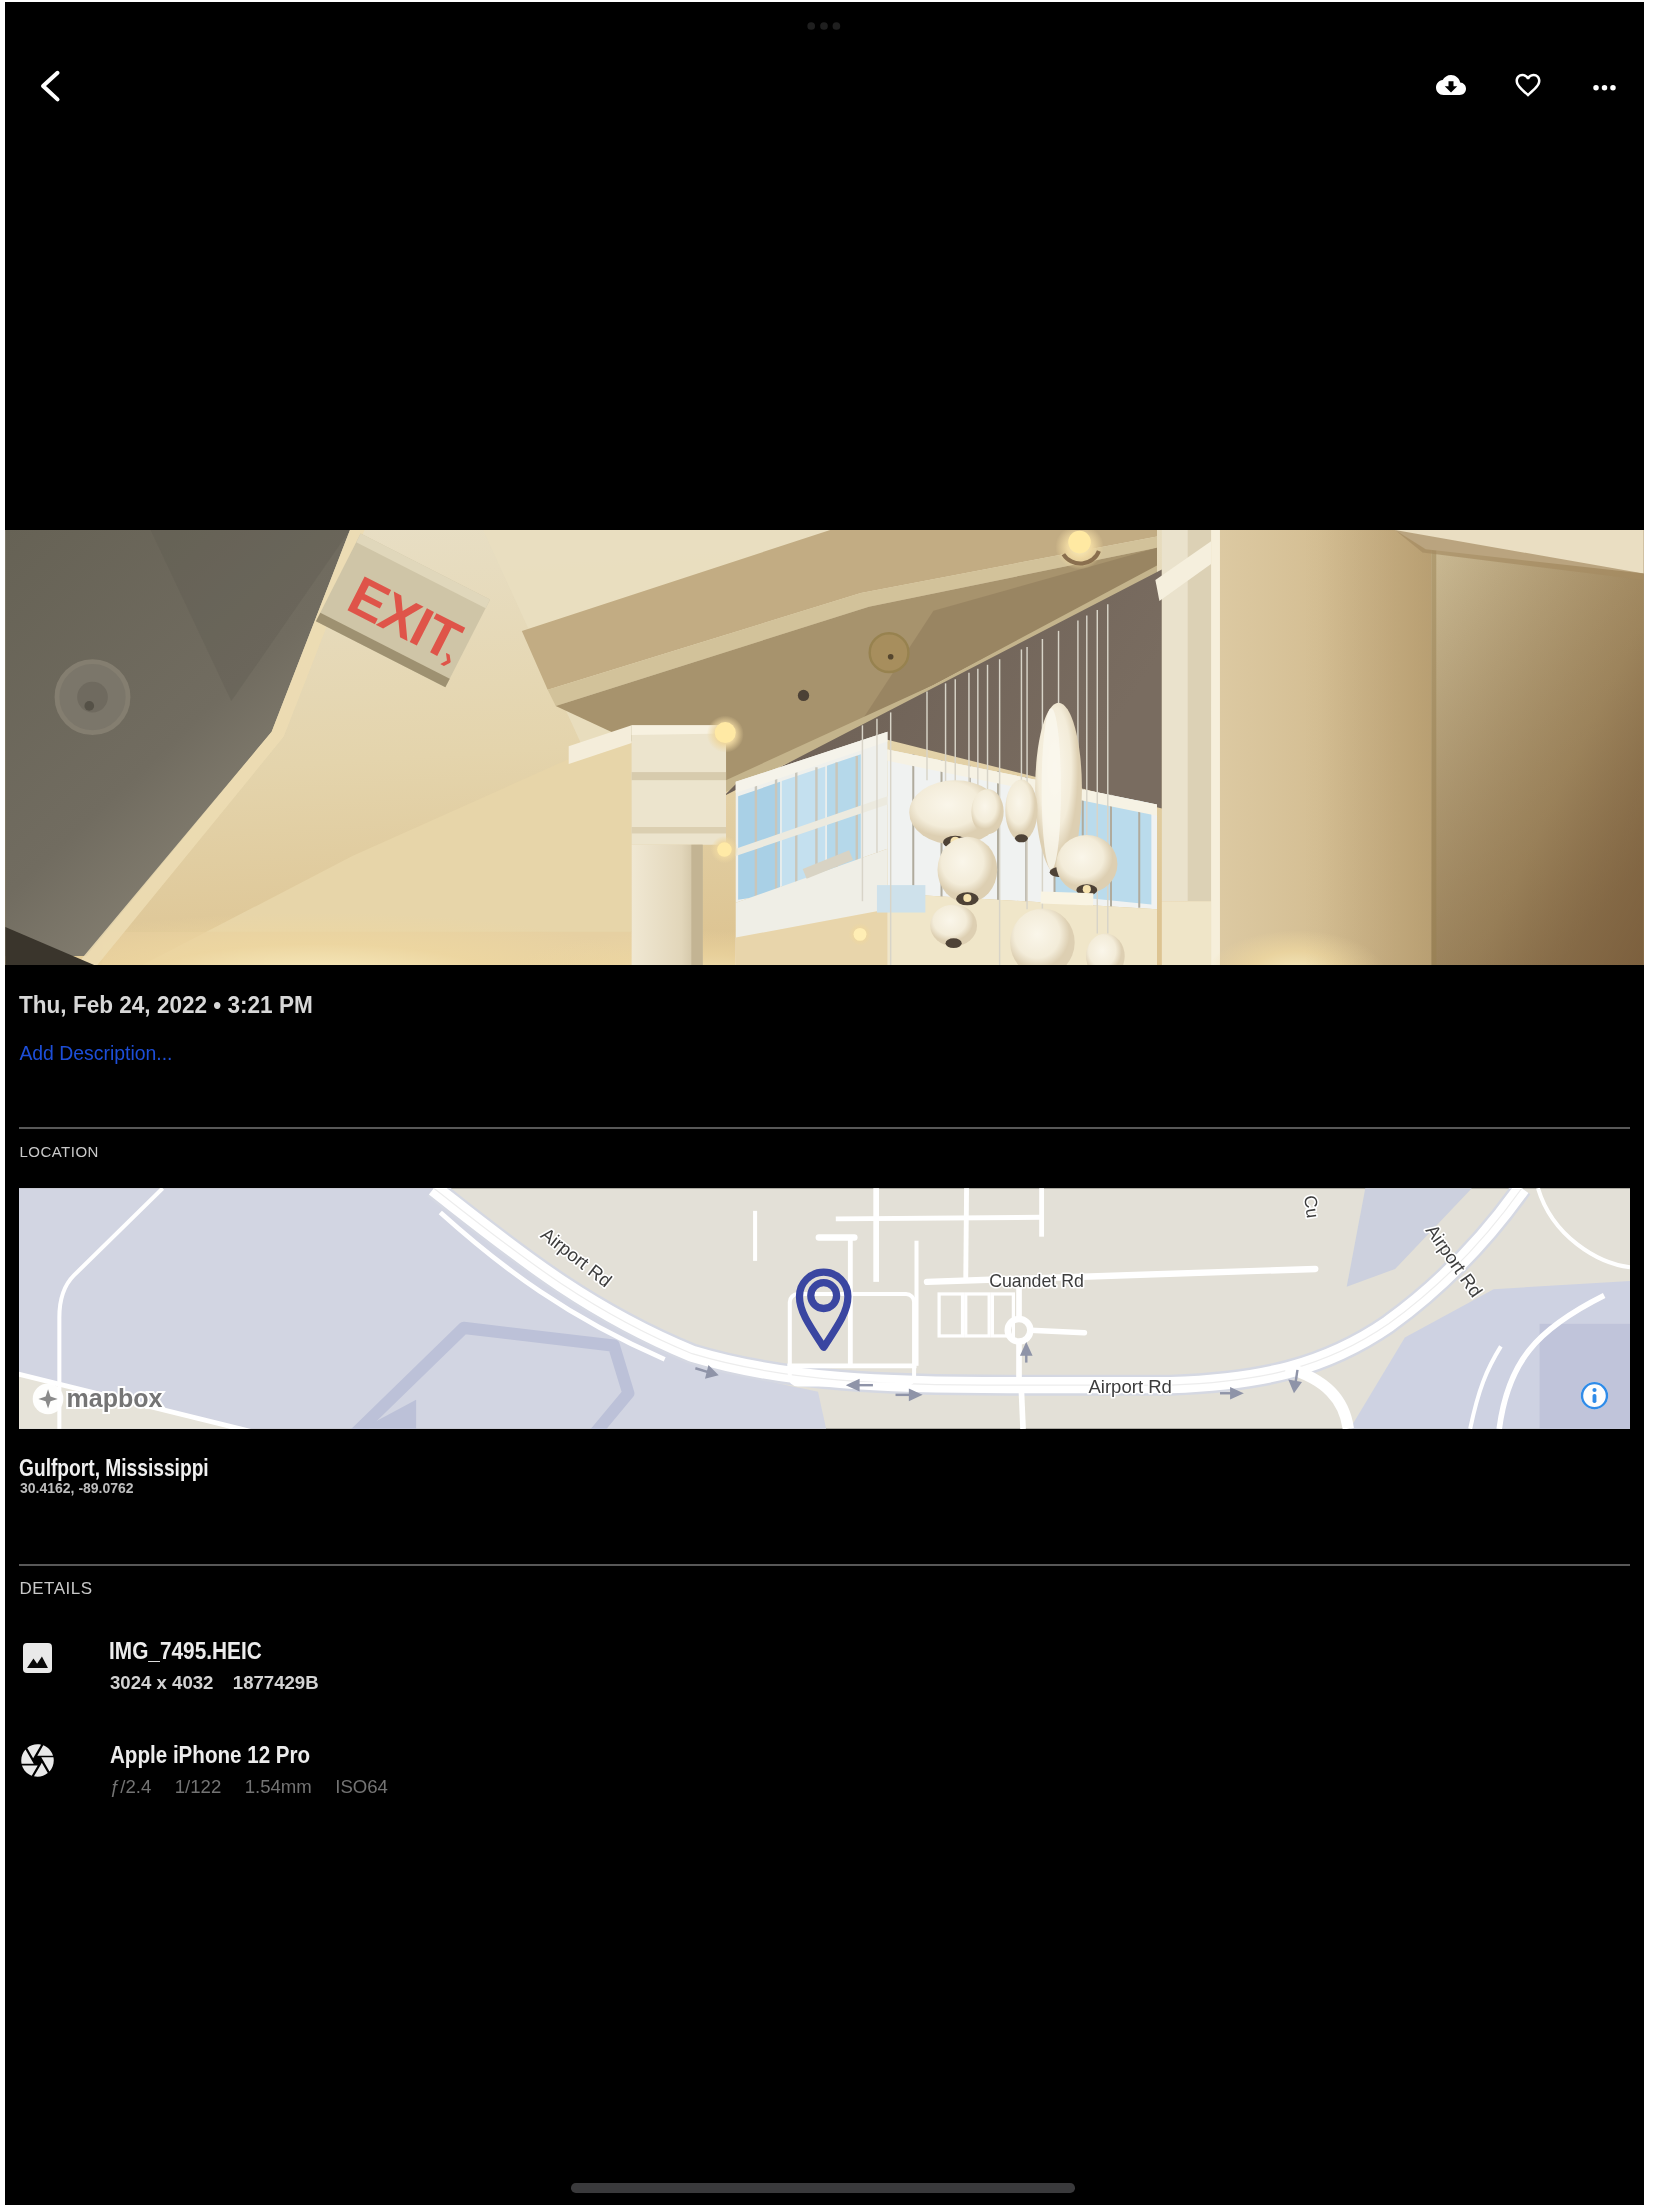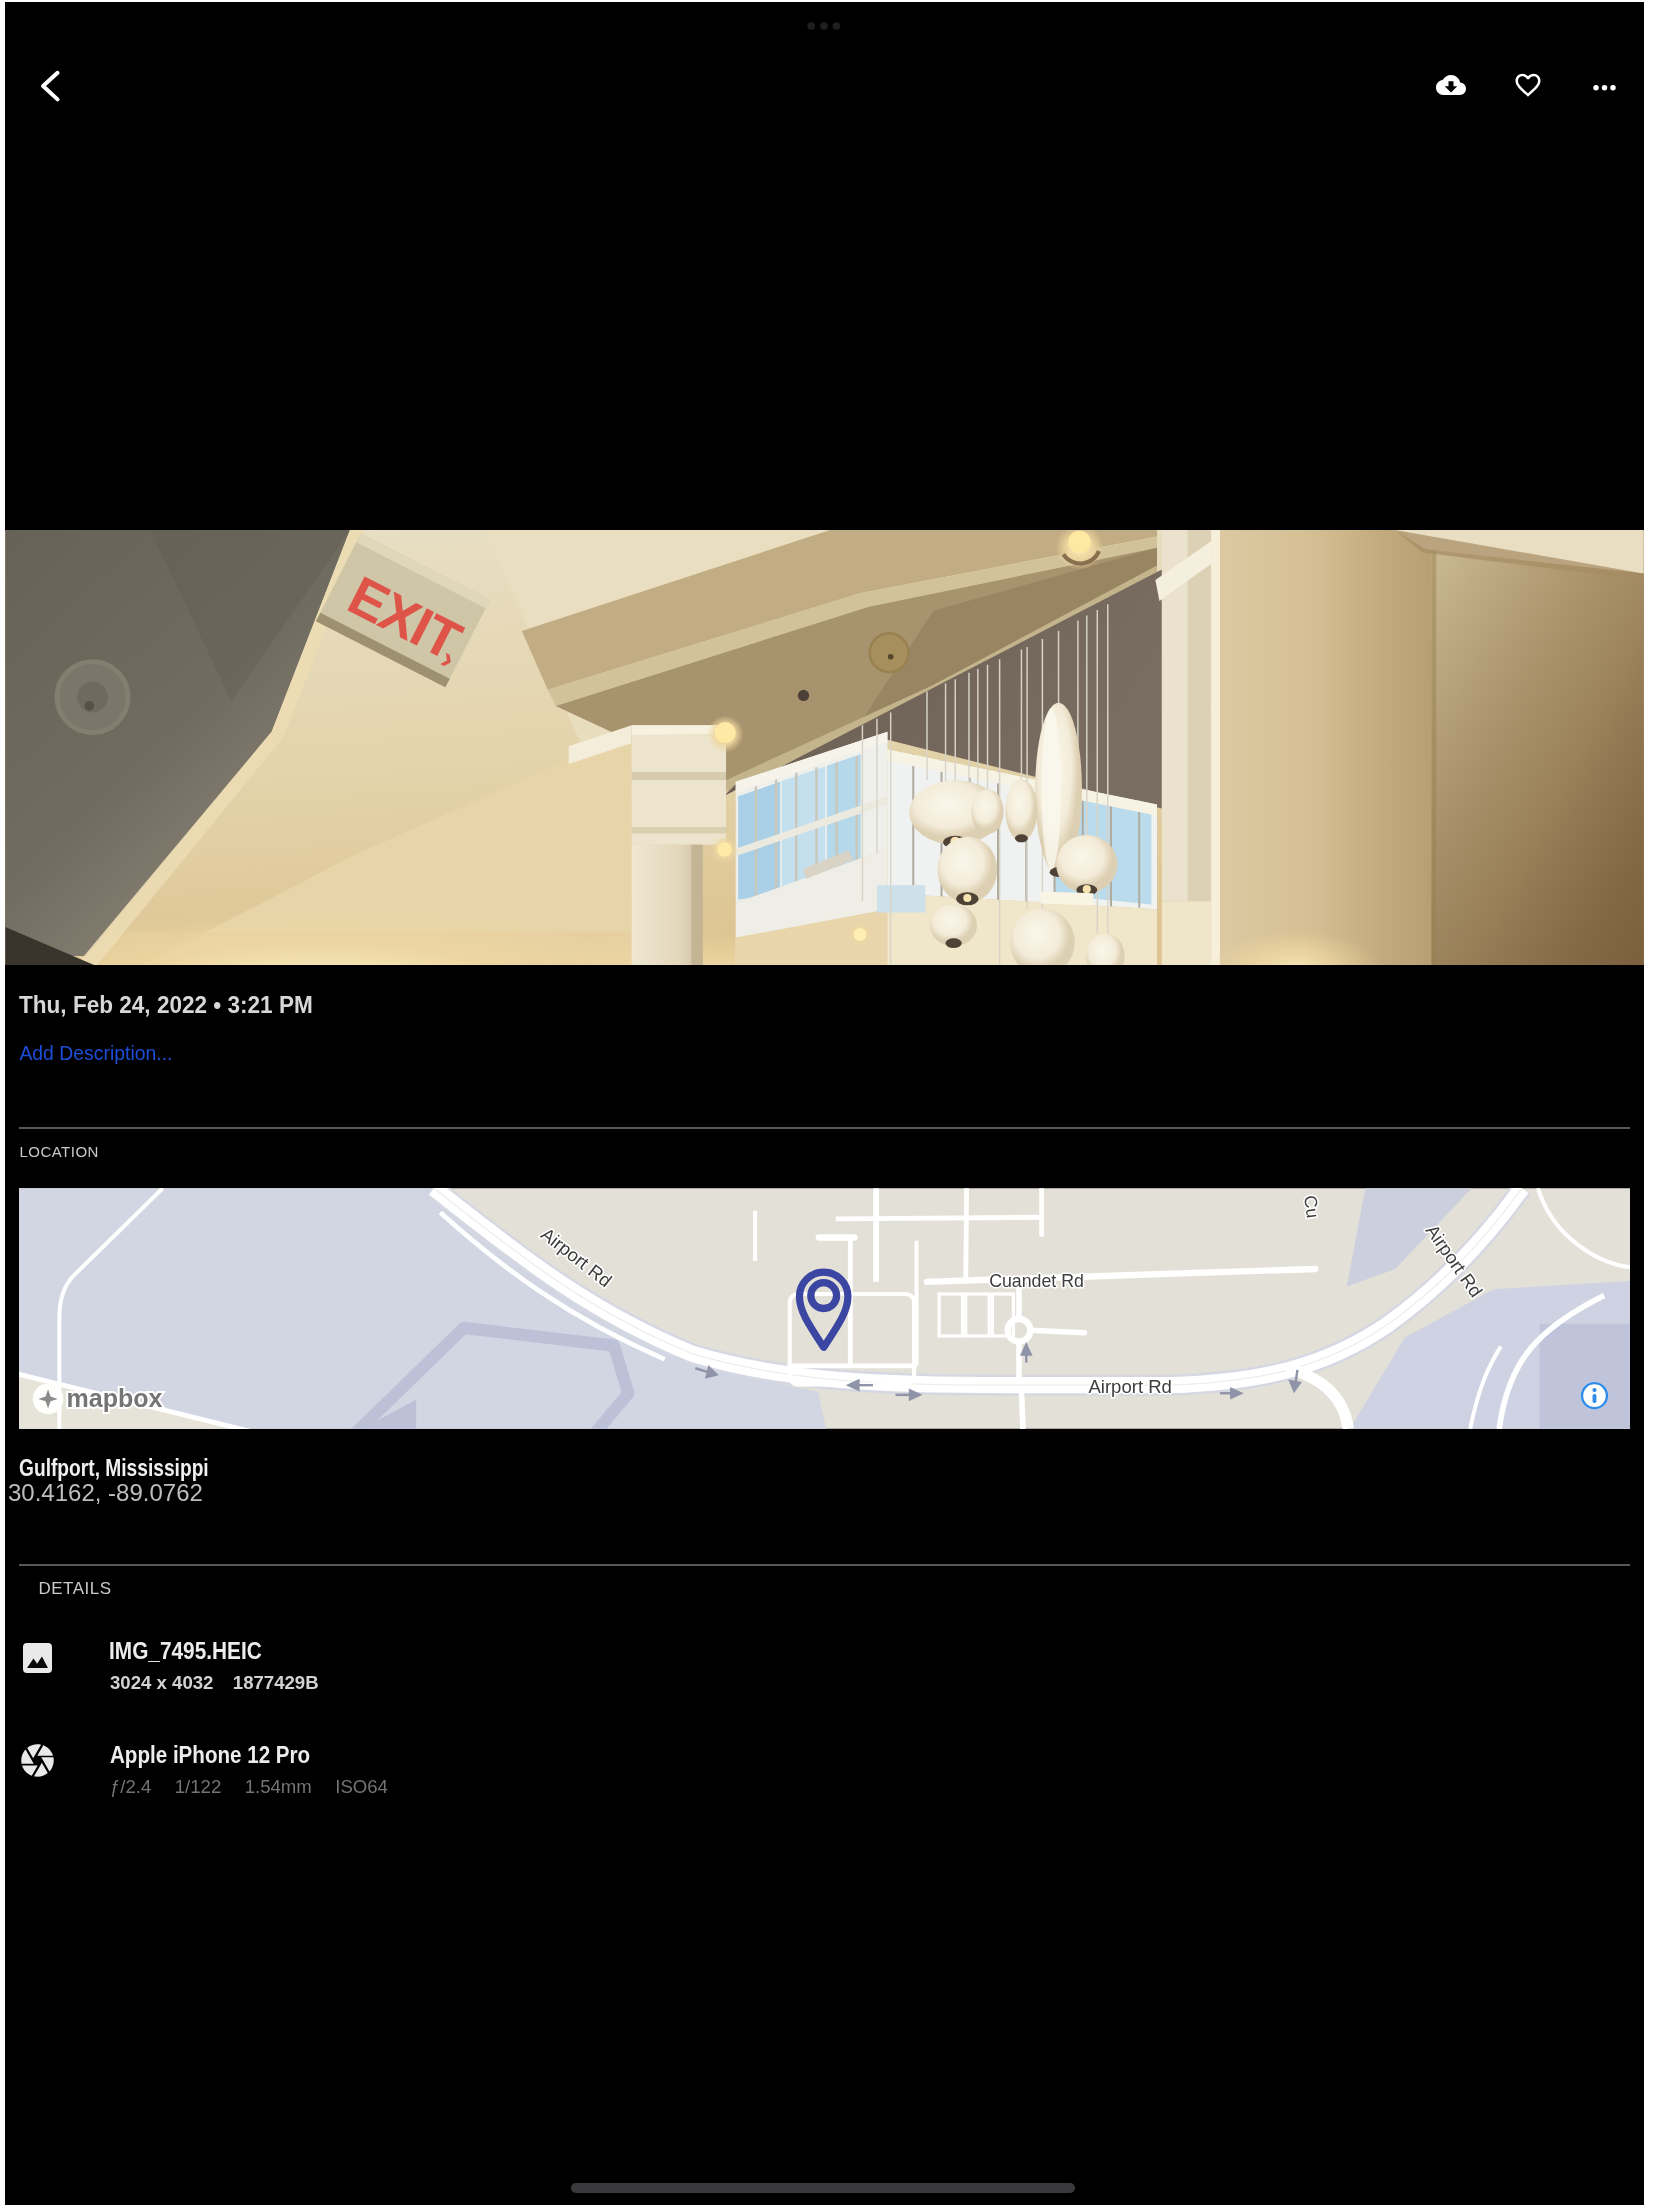--- a/index.html
+++ b/index.html
@@ -378,25 +378,25 @@
 
 <circle cx="1952" cy="257" r="17" fill="#fdfdfd"></circle>
 <circle cx="1952" cy="257" r="15.5" fill="none" stroke="#2f8be8" stroke-width="3"></circle>
 <circle cx="1952" cy="250" r="2.6" fill="#2f8be8"></circle>
 <rect x="1949.6" y="255" width="4.8" height="11" rx="2.2" fill="#2f8be8"></rect>
 </svg>
 </div>
 
 <div class="abs" style="left:19.4px;top:1457px;font-size:23.4px;font-weight:700;color:#f0f0f0;line-height:1;transform:scaleX(0.82);transform-origin:0 0;">Gulfport, Mississippi</div>
 
-<div class="abs" style="left:8px;top:1481px;font-size:24px;font-weight:400;color:#bdbdbd;line-height:1;">30.4162, -89.0762</div>
+<div class="abs" style="left:20px;top:1481px;font-size:14px;font-weight:700;color:#bdbdbd;line-height:1;">30.4162, -89.0762</div>
 
 <div class="abs" style="left:19.4px;top:1564px;width:1611px;height:1.6px;background:#585858;"></div>
 
-<div class="abs" style="left:19.4px;top:1580px;font-size:17px;font-weight:400;color:#c9c9c9;line-height:1;letter-spacing:0.5px;margin-left:19px;">DETAILS</div>
+<div class="abs" style="left:19.4px;top:1580px;font-size:17px;font-weight:400;color:#c9c9c9;line-height:1;letter-spacing:0.5px;">DETAILS</div>
 
 <div class="abs" style="left:22.6px;top:1643px;width:29px;height:30px;">
 <svg width="29" height="30" viewBox="0 0 36 37">
       <rect x="0" y="0" width="36" height="37" rx="5" fill="#e9e9e9"></rect>
       <path d="M 5 31 L 13 19 L 17.5 25.5 L 23.5 16.5 L 31 31 Z" fill="#090909"></path>
     </svg>
 </div>
 
 <div class="abs" style="left:109px;top:1640px;font-size:23.4px;font-weight:700;color:#ececec;line-height:1;transform:scaleX(0.89);transform-origin:0 0;">IMG_7495.HEIC</div>
 

